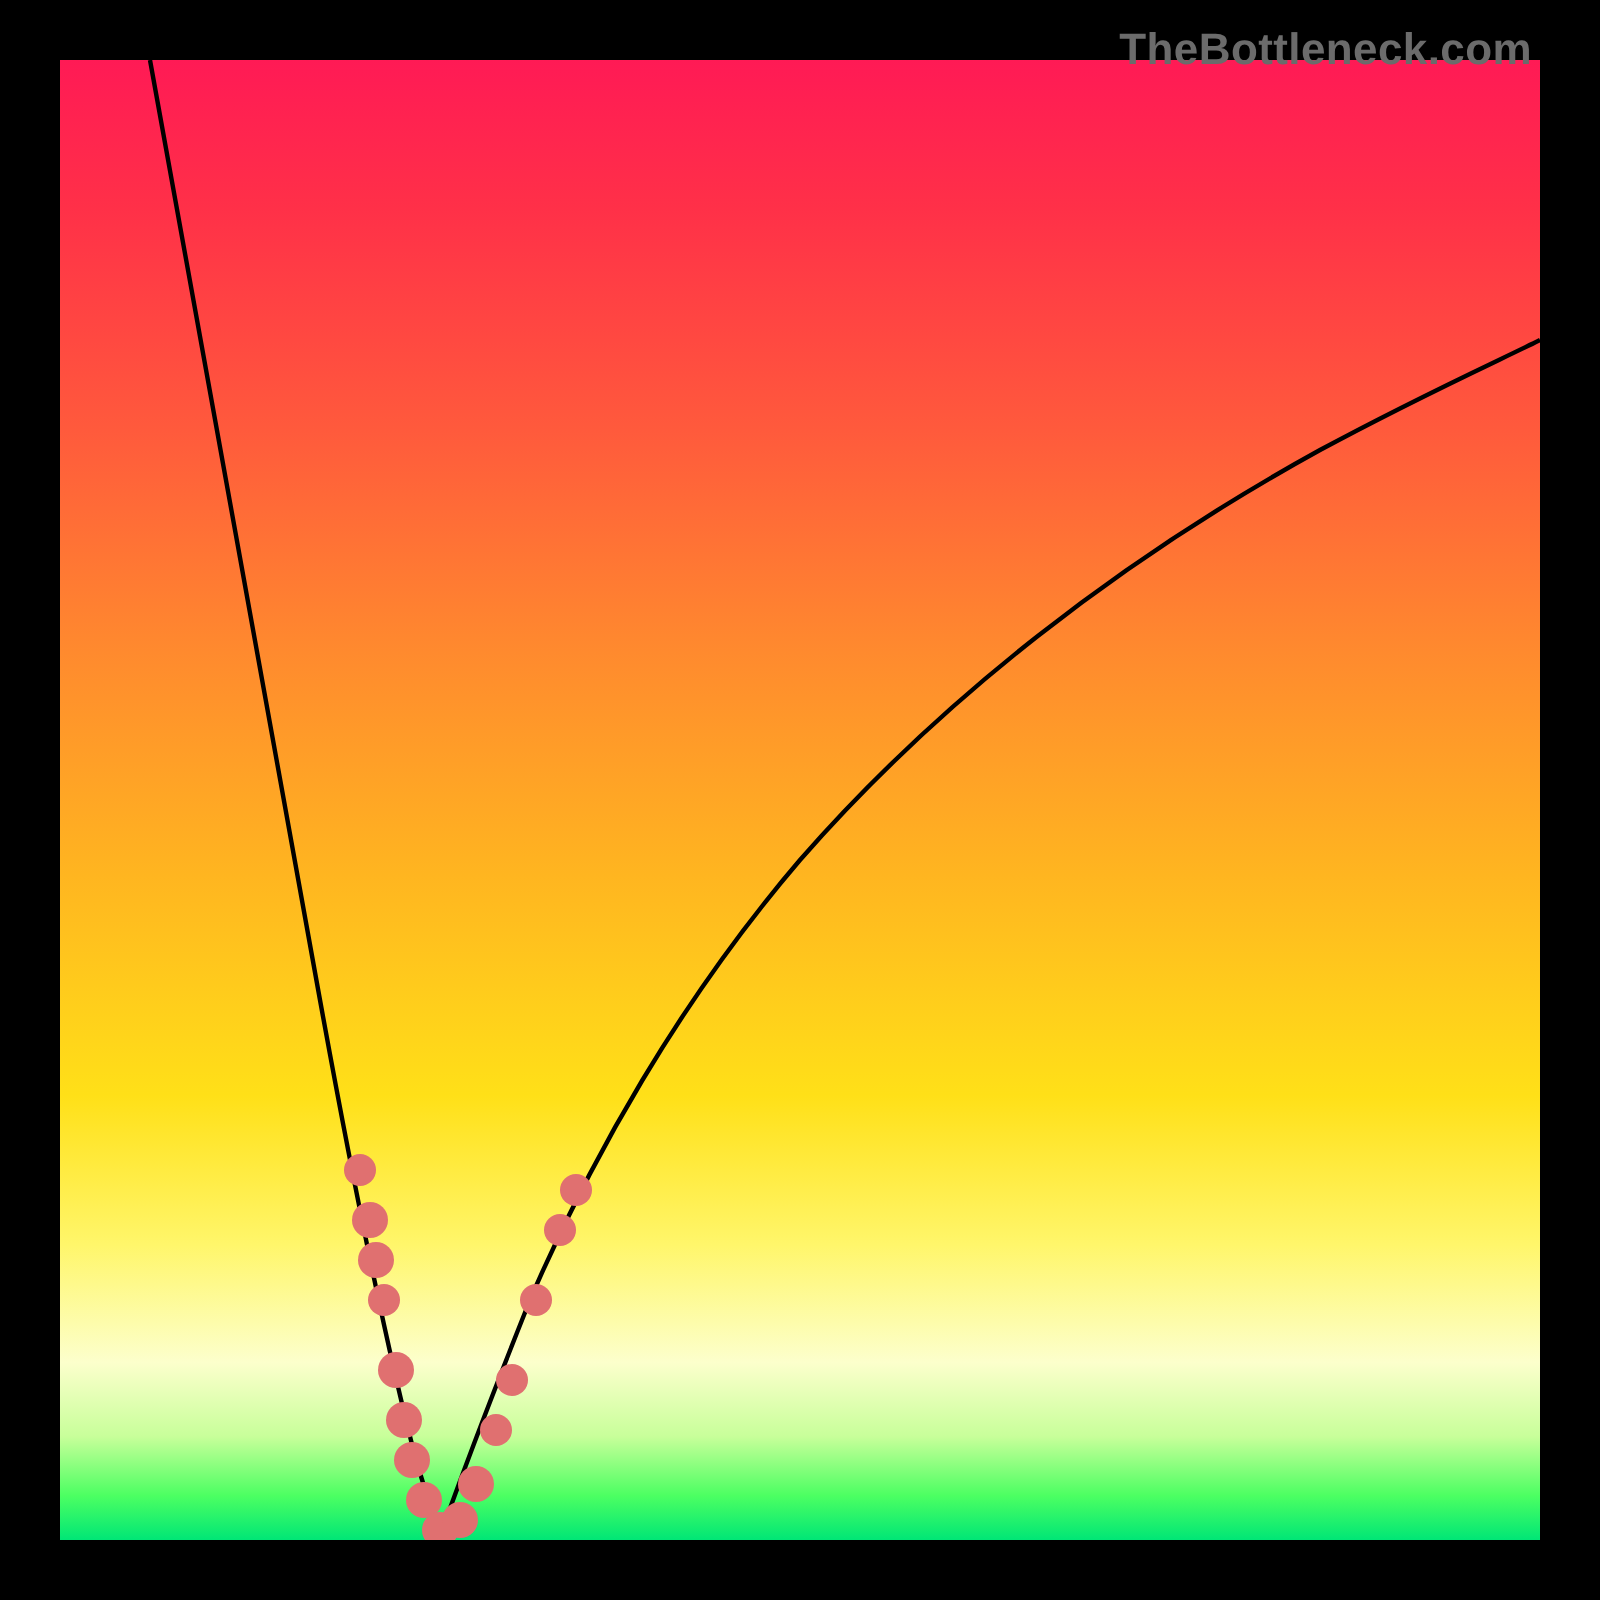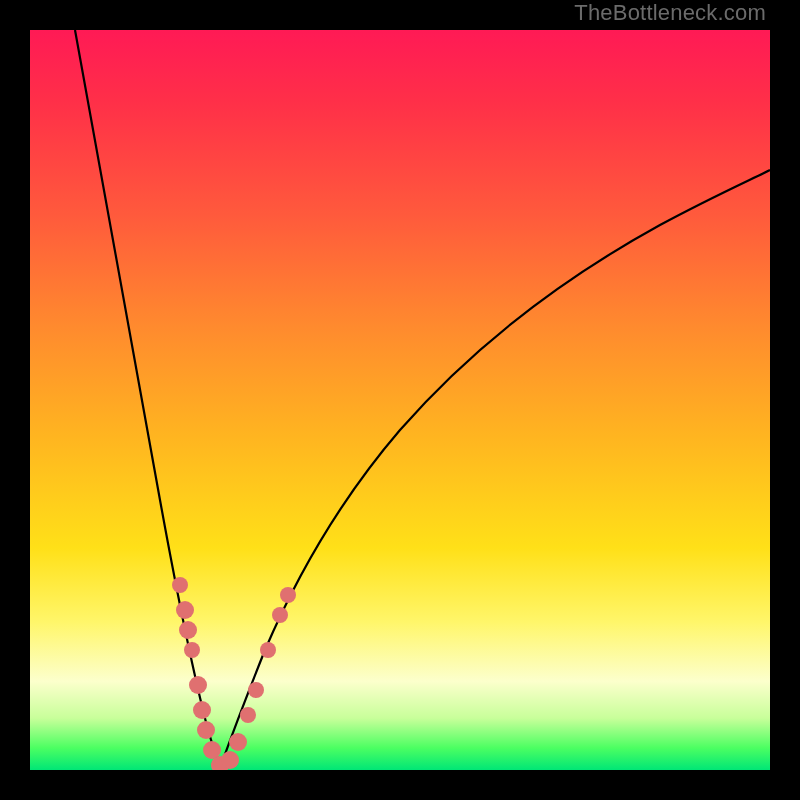--- a/index.html
+++ b/index.html
@@ -36,24 +36,24 @@
       #ffe018 70%,
       #fff66a 80%,
       #fcffcc 88%,
       #c8ff9a 93%,
       #4cff62 97%,
       #00e676 100%
     );
   }
   .watermark {
     position: absolute;
-    top: 0;
+    top: 12px;
     right: 34px;
     font-size: 22px;
-    font-weight: 400;
+    font-weight: 700;
     color: #6b6b6b;
     letter-spacing: 0.2px;
     user-select: none;
   }
   svg.curves {
     position: absolute;
     left: 0;
     top: 0;
     width: 740px;
     height: 740px;

